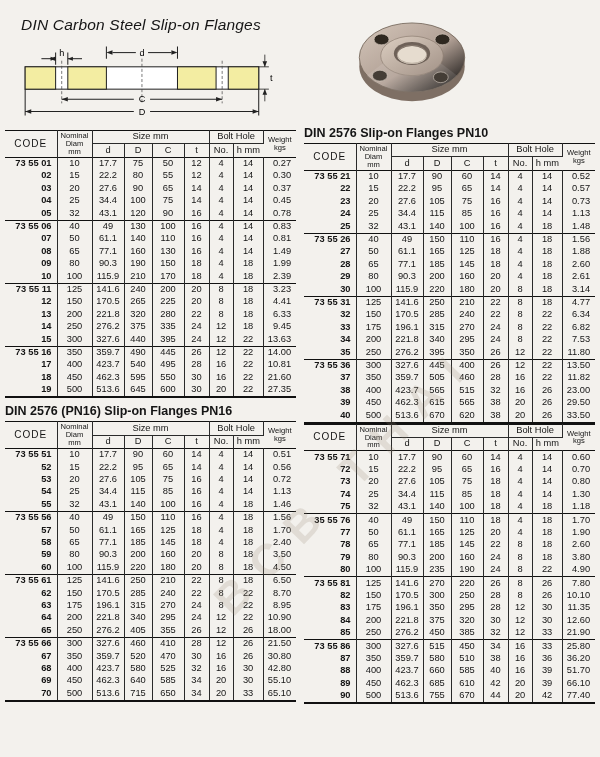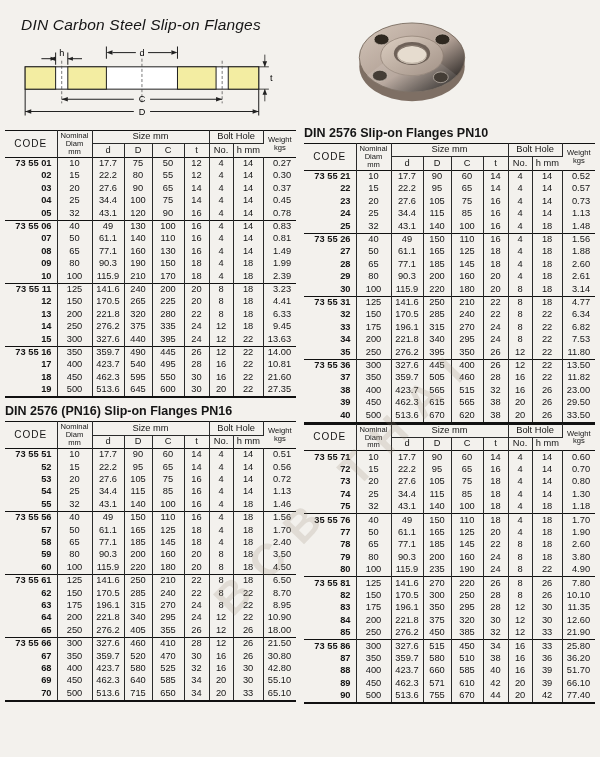--- a/index.html
+++ b/index.html
@@ -1165,21 +1165,21 @@
                 <td class="num">585</td>
                 <td class="num">40</td>
                 <td class="num">16</td>
                 <td class="num">39</td>
                 <td class="wt">51.70</td>
               </tr>
               <tr>
                 <td class="code-c">89</td>
                 <td class="num">450</td>
                 <td class="num">462.3</td>
-                <td class="num">571</td>
+                <td class="num">685</td>
                 <td class="num">610</td>
                 <td class="num">42</td>
                 <td class="num">20</td>
                 <td class="num">39</td>
                 <td class="wt">66.10</td>
               </tr>
               <tr>
                 <td class="code-c">90</td>
                 <td class="num">500</td>
                 <td class="num">513.6</td>

